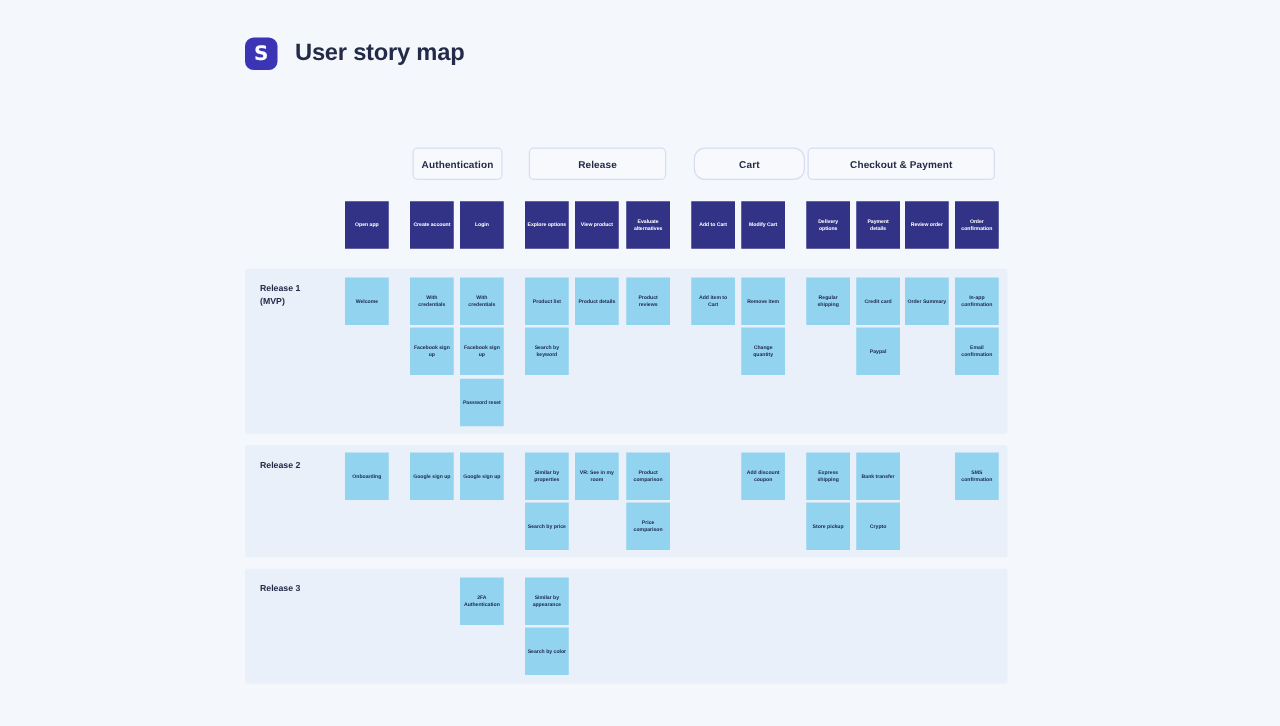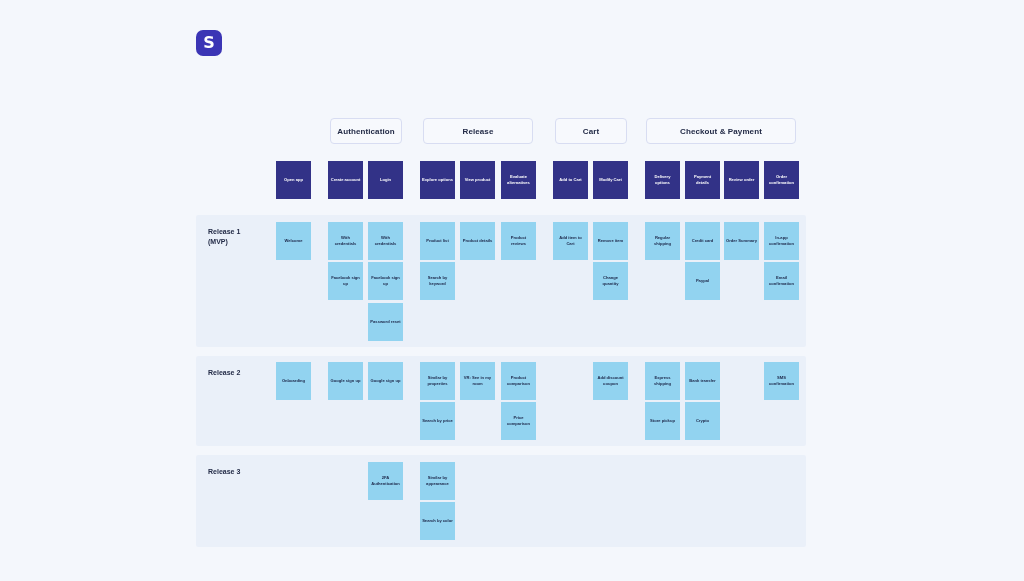--- a/index.html
+++ b/index.html
@@ -76,26 +76,27 @@
     padding: 2px;
   }
 </style>
 </head>
 <body>
 
 <div id="board">
 
   <div class="brand">
     <div class="brand-logo">S</div>
+    <div class="brand-title">User story map</div>
   </div>
 
   <div id="categories-layer">
       <div class="cat" style="left: 330px; width: 72px;">Authentication</div>
       <div class="cat" style="left: 423px; width: 110px;">Release</div>
-      <div class="cat" style="left: 555px; width: 72px;">Cart</div>
+      <div class="cat" style="left: 555px; width: 89px; border-radius: 9px;">Cart</div>
       <div class="cat" style="left: 646px; width: 150px;">Checkout &amp; Payment</div>
     </div>
   <div id="activities-layer">
       <div class="act" style="left: 276px;">Open app</div>
       <div class="act" style="left: 328px;">Create account</div>
       <div class="act" style="left: 368px;">Login</div>
       <div class="act" style="left: 420px;">Explore options</div>
       <div class="act" style="left: 460px;">View product</div>
       <div class="act" style="left: 501px;">Evaluate alternatives</div>
       <div class="act" style="left: 553px;">Add to Cart</div>

